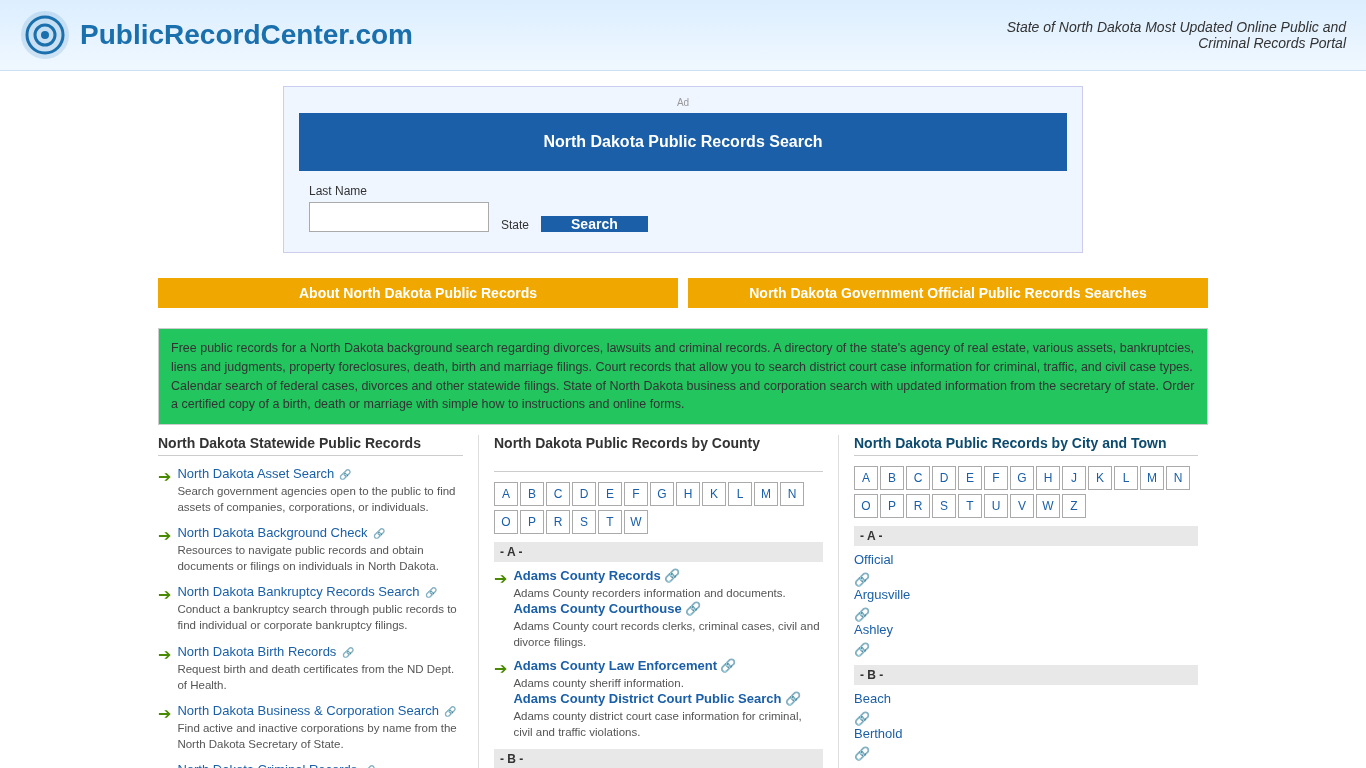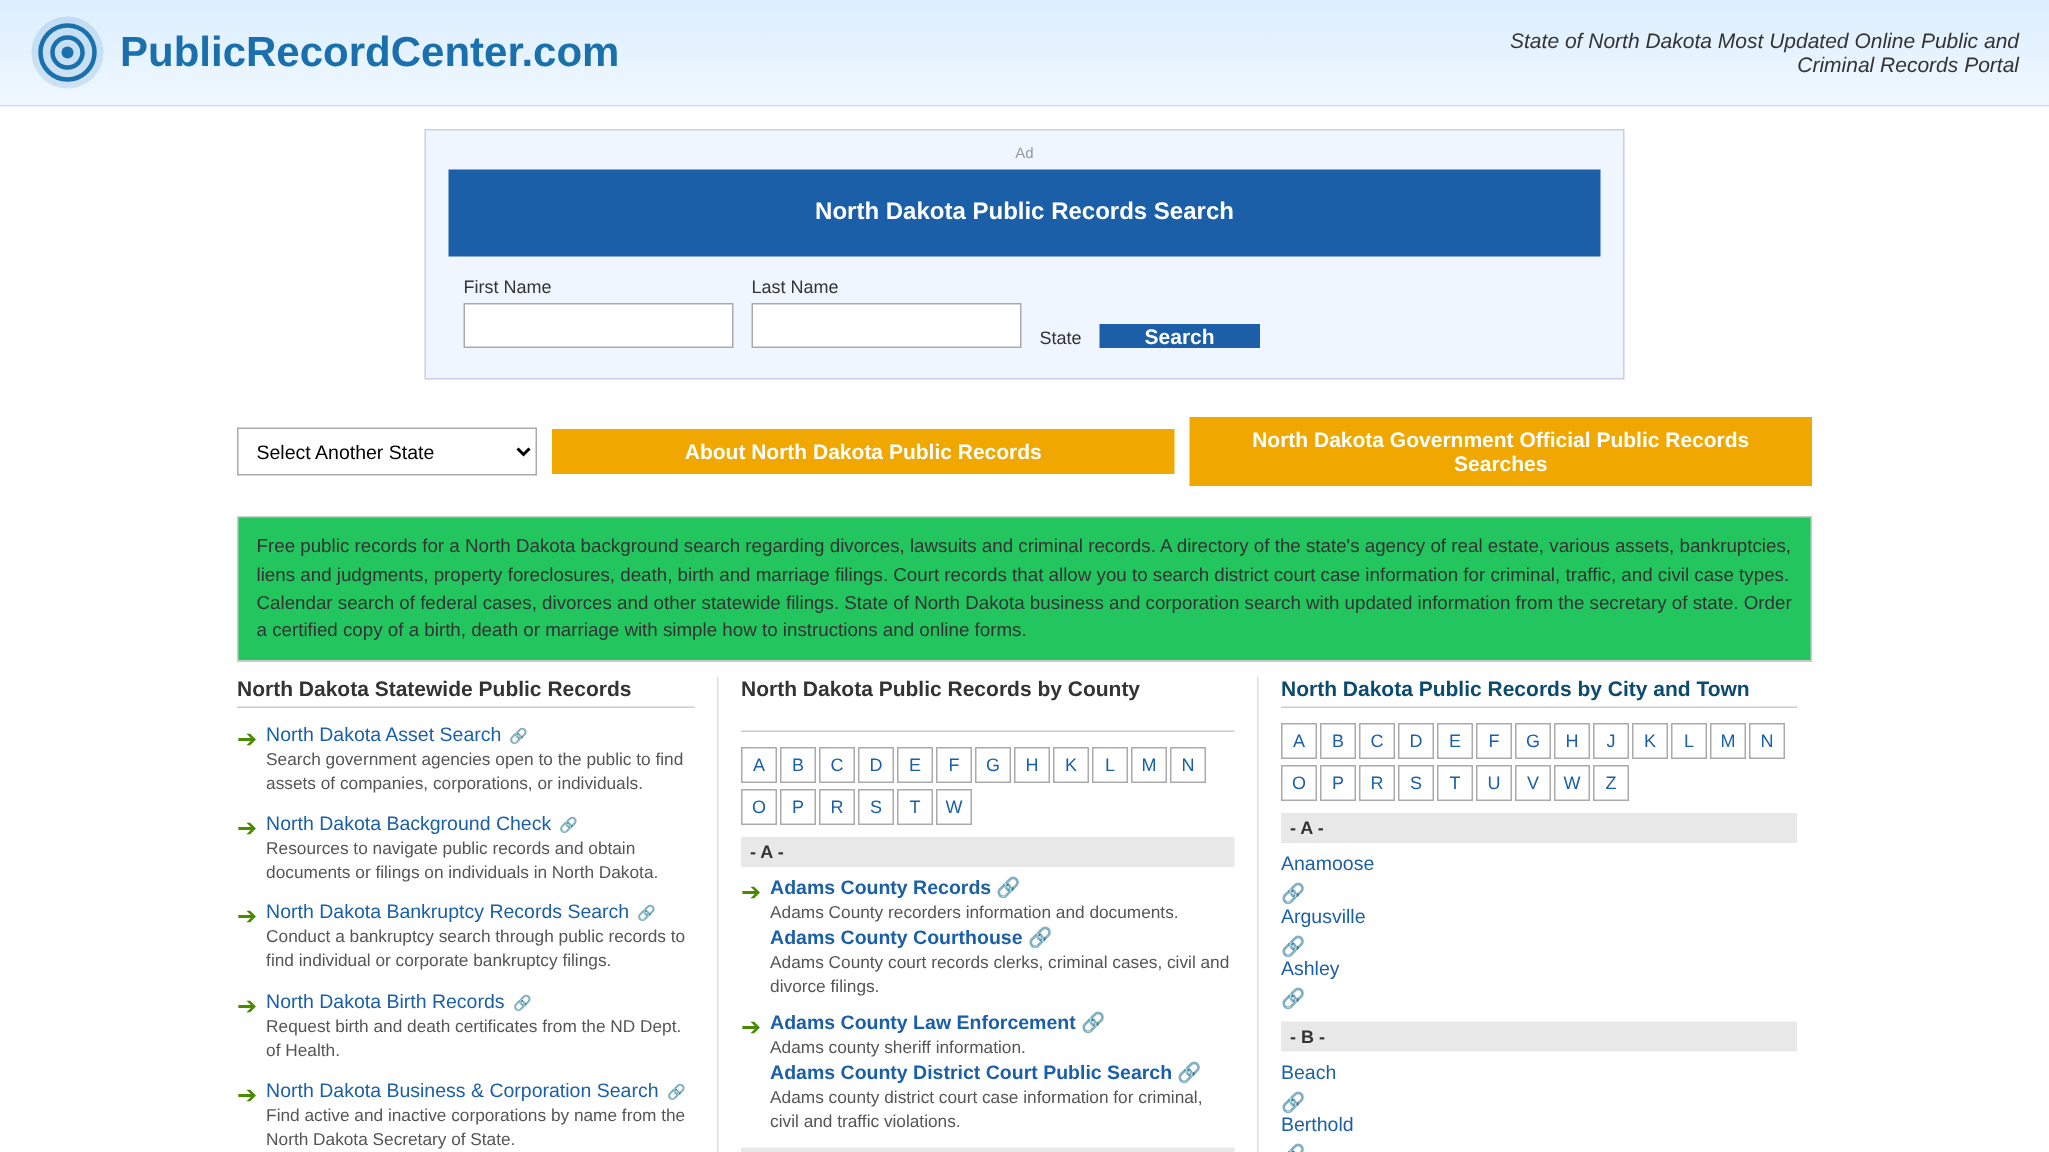--- a/index.html
+++ b/index.html
@@ -296,38 +296,31 @@
     <span>State of North Dakota Most Updated Online Public and</span><br>
     <span>Criminal Records Portal</span>
   </div>
 </div>
 
 <div id="ad-container">
   <div id="ad-label">Ad</div>
   <div id="search-box-title">North Dakota Public Records Search</div>
   <div id="search-fields">
     <div class="search-field-group">
-      <label>First Name</label>
-      <input type="text" style="">
-    </div>
-    <div class="search-field-group">
       <label>Last Name</label>
       <input type="text" style="">
     </div>
     <div class="search-field-group">
       <label>State</label>
     </div>
     <button id="search-button">Search</button>
   </div>
 </div>
 
 <div id="nav-bar">
-  <select id="state-select">
-    <option>Select Another State</option>
-  </select>
   <button class="nav-btn">About North Dakota Public Records</button>
   <button class="nav-btn">North Dakota Government Official Public Records Searches</button>
 </div>
 
 <div id="description">Free public records for a North Dakota background search regarding divorces, lawsuits and criminal records. A directory of the state's agency of real estate, various assets, bankruptcies, liens and judgments, property foreclosures, death, birth and marriage filings. Court records that allow you to search district court case information for criminal, traffic, and civil case types. Calendar search of federal cases, divorces and other statewide filings. State of North Dakota business and corporation search with updated information from the secretary of state. Order a certified copy of a birth, death or marriage with simple how to instructions and online forms.</div>
 
 <div id="main-content">
 
   <div id="col-statewide">
     <h2>North Dakota Statewide Public Records</h2>
@@ -466,21 +459,21 @@
       <a class="letter-btn" href="#">S</a>
       <a class="letter-btn" href="#">T</a>
       <a class="letter-btn" href="#">U</a>
       <a class="letter-btn" href="#">V</a>
       <a class="letter-btn" href="#">W</a>
       <a class="letter-btn" href="#">Z</a>
     </div>
 
     <div class="section-letter-header">- A -</div>
 
-    <a class="city-link" href="#">Anamoose</a>
+    <a class="city-link" href="#">Official</a>
     <span class="ext-icon">🔗</span>
     <br>
     <a class="city-link" href="#">Argusville</a>
     <span class="ext-icon">🔗</span>
     <br>
     <a class="city-link" href="#">Ashley</a>
     <span class="ext-icon">🔗</span>
 
     <div class="section-letter-header">- B -</div>
 

